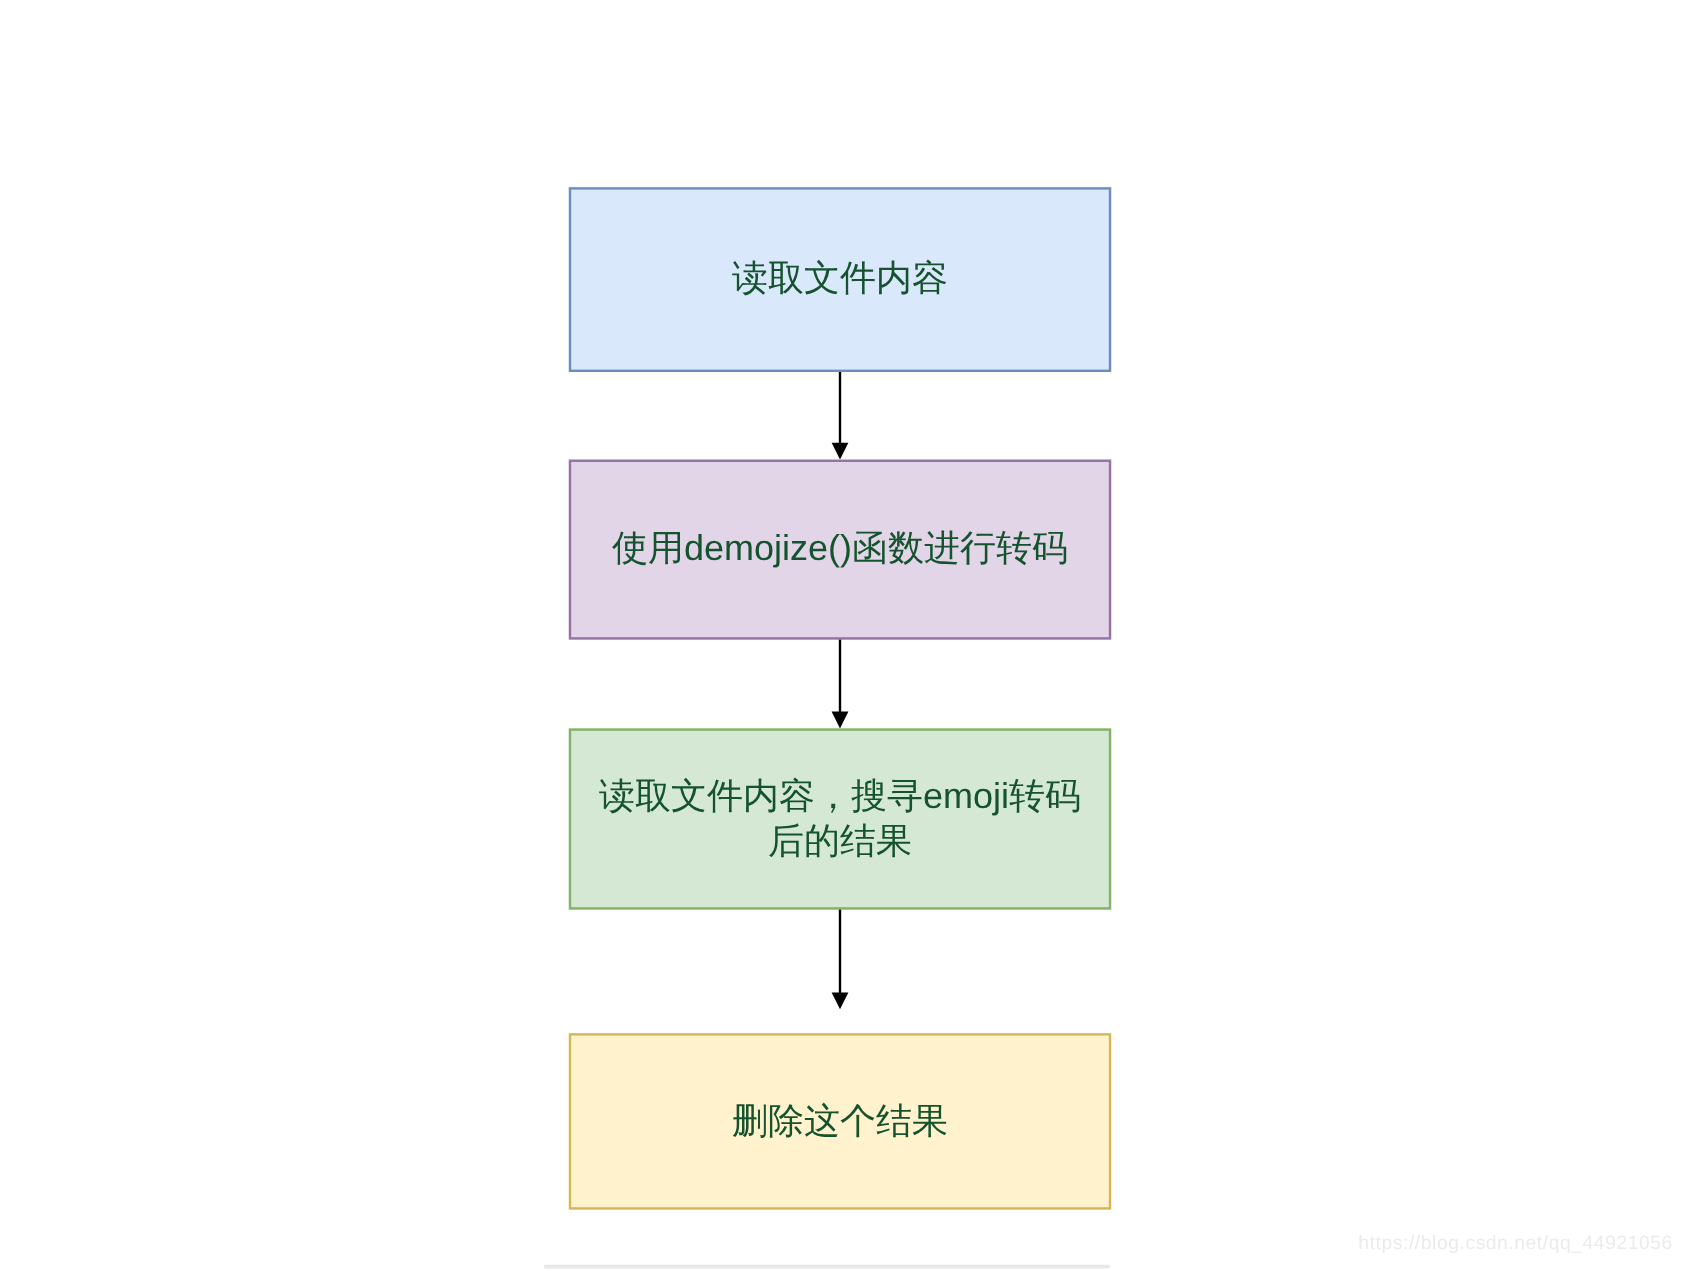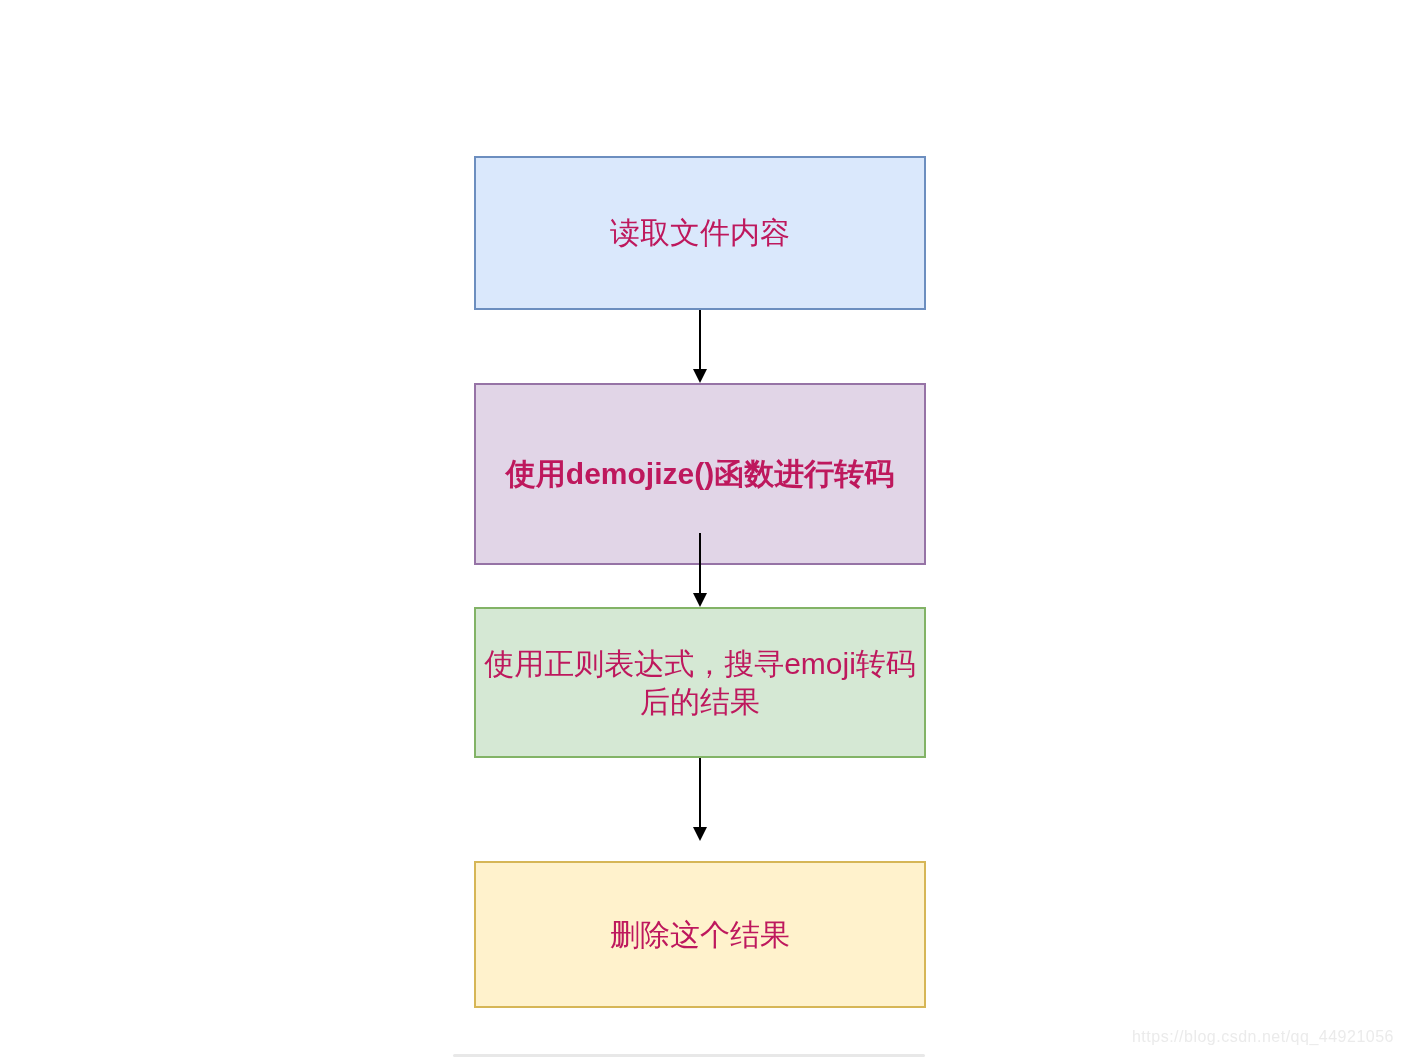--- a/index.html
+++ b/index.html
@@ -27,27 +27,27 @@
     display: flex;
     align-items: center;
     justify-content: center;
   }
   .node-label {
     display: block;
     width: 100%;
     text-align: center;
     font-size: 30px;
     line-height: 38px;
-    color: #be185d;
+    color: #14532d;
     white-space: pre-line;
     padding: 0 4px;
     box-sizing: border-box;
   }
   .node-0 { top: 156px; height: 154px; }
-  .node-1 { top: 383px; height: 182px; font-weight: bold; }
+  .node-1 { top: 383px; height: 150px; }
   .node-2 { top: 607px; height: 151px; }
   .node-3 { top: 861px; height: 147px; }
 
   .arrow {
     position: absolute;
     left: 692px;
     width: 16px;
   }
   .arrow-0 { top: 310px; height: 73px; }
   .arrow-1 { top: 533px; height: 74px; }
@@ -108,21 +108,21 @@
   <div class="node node-1" style="background-color: rgb(225, 213, 231); border-color: rgb(150, 115, 166);">
     <span class="node-label">使用demojize()函数进行转码</span>
   </div>
 
   <div class="arrow arrow-1">
     <div class="arrow-line" style="background-color: rgb(0, 0, 0);"></div>
     <div class="arrow-head" style="border-top-color: rgb(0, 0, 0);"></div>
   </div>
 
   <div class="node node-2" style="background-color: rgb(213, 232, 212); border-color: rgb(130, 179, 102);">
-    <span class="node-label">使用正则表达式，搜寻emoji转码
+    <span class="node-label">读取文件内容，搜寻emoji转码
 后的结果</span>
   </div>
 
   <div class="arrow arrow-2">
     <div class="arrow-line" style="background-color: rgb(0, 0, 0);"></div>
     <div class="arrow-head" style="border-top-color: rgb(0, 0, 0);"></div>
   </div>
 
   <div class="node node-3" style="background-color: rgb(255, 242, 204); border-color: rgb(214, 182, 86);">
     <span class="node-label">删除这个结果</span>

